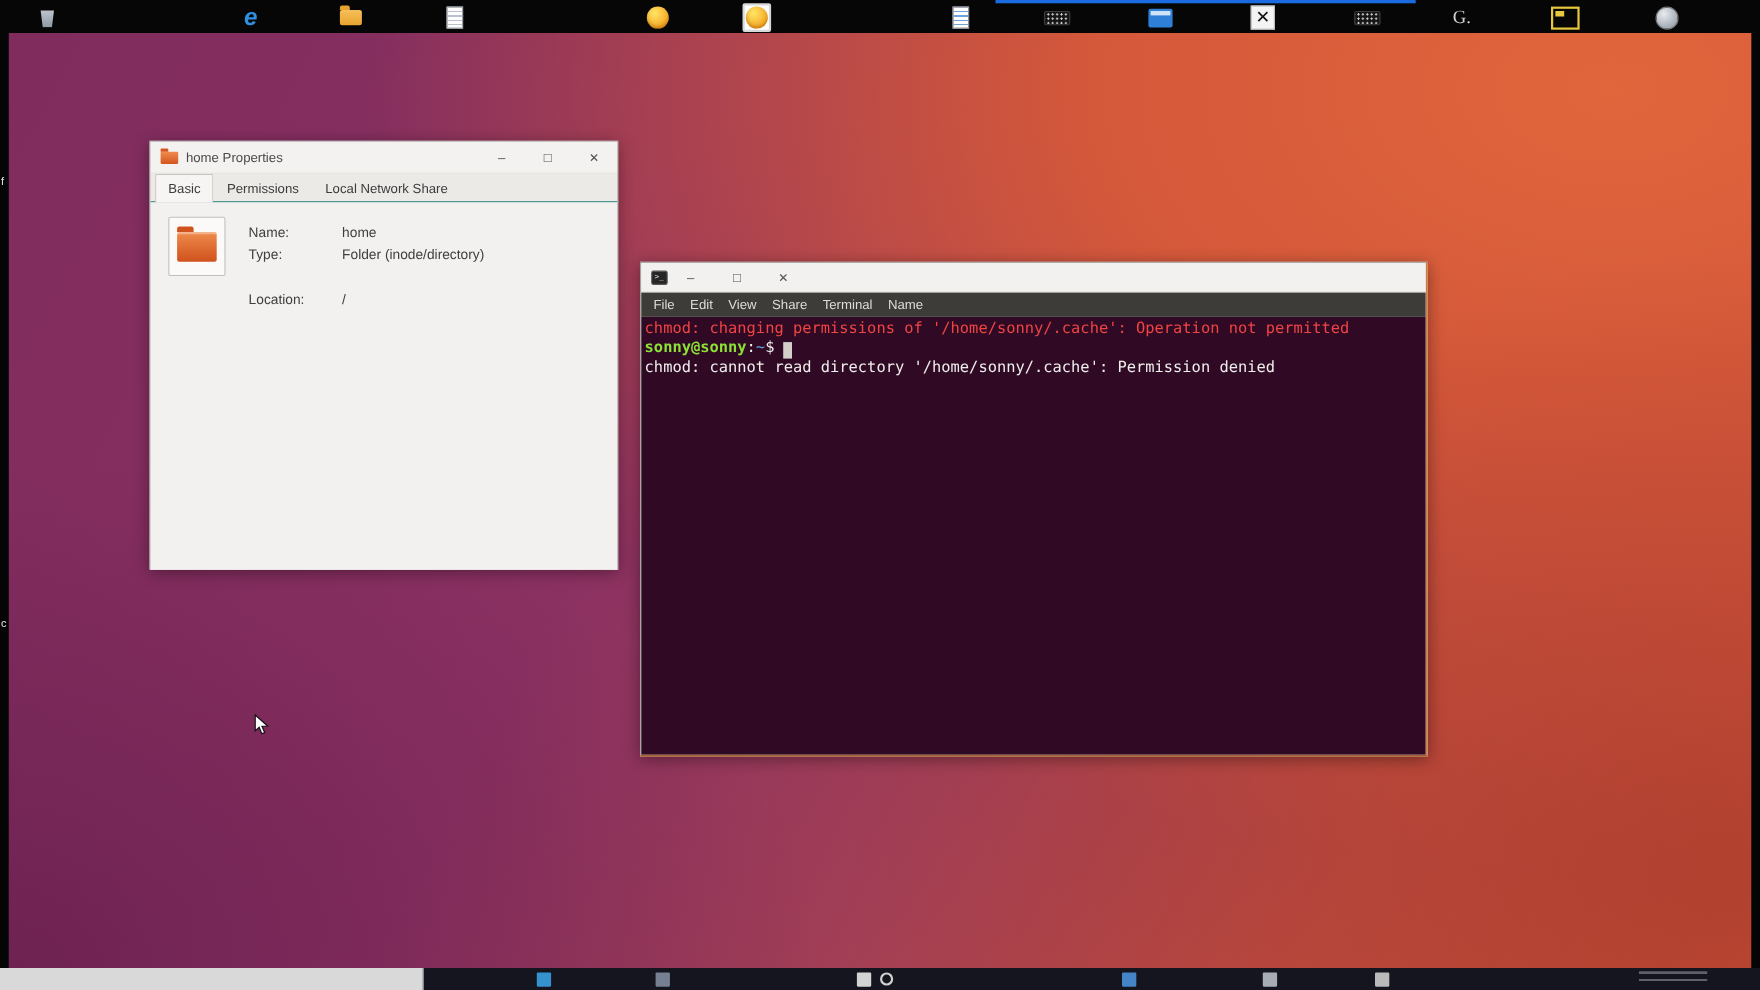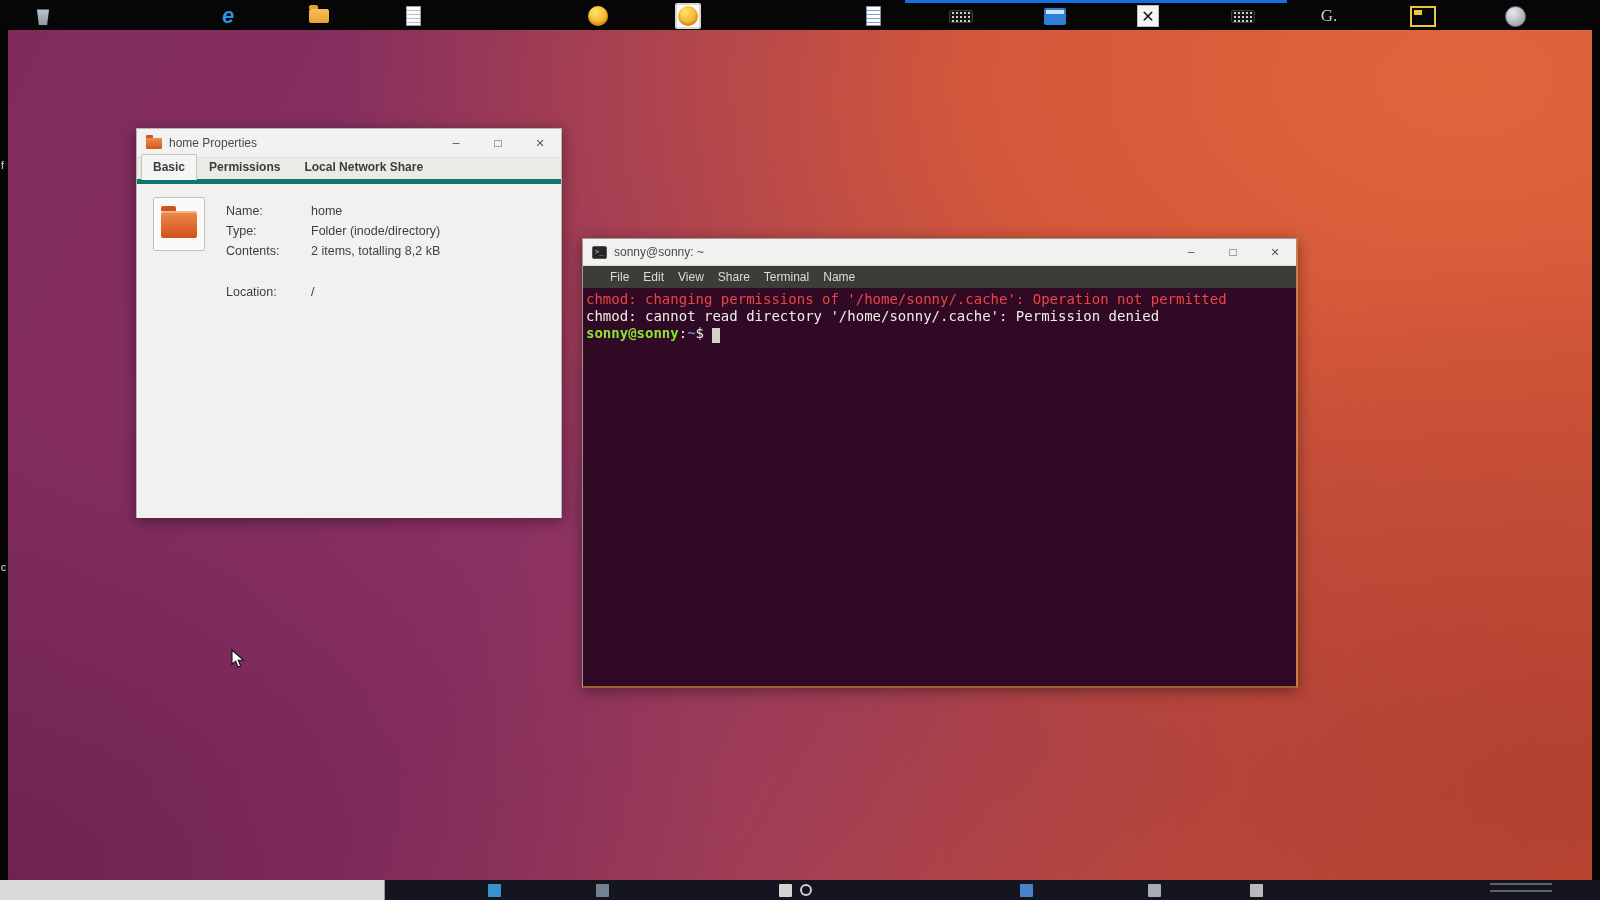--- a/index.html
+++ b/index.html
@@ -46,38 +46,38 @@
   .titlebar { height:29px; background:#f3f2f0; display:flex; align-items:center; padding-left:9px; border-bottom:1px solid #e3e1de; }
   .title-text { font-size:12px; color:#4a4a4a; margin-left:7px; flex:1; white-space:nowrap; overflow:hidden; }
   .win-controls { display:flex; height:100%; }
   .wc { width:42px; height:100%; display:flex; align-items:center; justify-content:center; font-size:12px; color:#555; }
   .wc.close { font-size:11px; }
 
   
   .props-window { left:136px; top:128px; width:426px; height:390px; }
   .props-titlebar-icon { width:16px; height:11px; background:linear-gradient(#ef8b4d,#d4561f); border-radius:1px; position:relative; flex:none; }
   .props-titlebar-icon:before { content:""; position:absolute; top:-3px; left:0; width:7px; height:3px; background:#d4561f; border-radius:1px 1px 0 0; }
-  .tabbar { height:26px; background:#eceae7; border-bottom:5px solid #0f766e; display:flex; align-items:flex-end; padding-left:4px;font-weight:bold; }
+  .tabbar { height:26px; background:#eceae7; border-bottom:1px solid #0f766e; display:flex; align-items:center; padding-left:4px; }
   .tab { font-size:12px; color:#3c3c3c; padding:5px 11px 6px; border:1px solid transparent; border-bottom:none; margin-bottom:-1px; }
   .tab.active { background:#f6f5f3; border-color:#c7c4c0; border-radius:2px 2px 0 0; }
   .props-content { position:relative; height:334px; background:#f2f1ef; }
   .big-folder-frame { position:absolute; left:16px; top:13px; width:52px; height:54px; background:#fbfaf9; border:1px solid #c3c0bc; border-radius:2px; display:flex; align-items:center; justify-content:center; }
   .big-folder { width:36px; height:27px; background:linear-gradient(#ef8b4d,#d0521c); border-radius:2px; position:relative; box-shadow:inset 0 2px 0 rgba(255,255,255,.35); }
   .big-folder:before { content:""; position:absolute; top:-5px; left:0; width:15px; height:5px; background:#d0521c; border-radius:2px 2px 0 0; }
   .fields { position:absolute; left:89px; top:17px; right:8px; }
   .field-row { display:flex; height:20px; align-items:center; font-size:12.5px; color:#3e3e3e; }
   .field-row.gap { margin-top:21px; }
   .field-label { width:85px; flex:none; }
   .field-value { white-space:nowrap; }
 
   
   .terminal-window { left:582px; top:238px; width:716px; height:450px; border:1px solid #9d9995; border-right:2px solid #c97e48; border-bottom:2px solid #a35f33; display:flex; flex-direction:column; }
   .term-titlebar { height:27px; background:#f2f1ef; display:flex; align-items:center; padding-left:9px; border-bottom:1px solid #dddbd7; }
   .term-icon { width:15px; height:13px; background:#262626; border:1px solid #555; border-radius:2px; color:#d8d8d8; font-size:7px; line-height:11px; padding-left:2px; font-family:"DejaVu Sans Mono",monospace; flex:none; }
-  .menubar { height:22px; background:#3e3c38; display:flex; align-items:center; padding-left:20px; }
+  .menubar { height:22px; background:#3e3c38; display:flex; align-items:center; padding-left:4px; }
   .menu-item { color:#dedcd8; font-size:12px; padding:0 7px; }
   .term-body { flex:1; background:#300a24; font-family:"DejaVu Sans Mono",monospace; font-size:14px; line-height:16.8px; padding:3px 2px 0 3px; overflow:hidden; }
   .term-line { white-space:pre; }
   .term-cursor { display:inline-block; width:8px; height:15px; vertical-align:-3px; }
 
   
   .mouse { position:absolute; left:231px; top:649px; z-index:9; }
 
   
   .taskbar { position:absolute; left:0; bottom:0; width:1600px; height:20px; background:#15151f; z-index:6; }
@@ -164,54 +164,49 @@
       </div>
       <div class="fields">
           <div class="field-row">
             <div class="field-label">Name:</div>
             <div class="field-value">home</div>
           </div>
           <div class="field-row">
             <div class="field-label">Type:</div>
             <div class="field-value">Folder (inode/directory)</div>
           </div>
-          <div class="field-row">
-            <div class="field-label">Contents:</div>
-            <div class="field-value">2 items, totalling 8,2 kB</div>
-          </div>
           <div class="field-row gap">
             <div class="field-label">Location:</div>
             <div class="field-value">/</div>
           </div>
         </div>
     </div>
   </div>
 
   <div class="win terminal-window">
     <div class="term-titlebar">
       <div class="term-icon">&gt;_</div>
-      <div class="title-text">sonny@sonny: ~</div>
       <div class="win-controls">
         <div class="wc">–</div>
         <div class="wc">□</div>
         <div class="wc close">✕</div>
       </div>
     </div>
     <div class="menubar">
         <div class="menu-item">File</div>
         <div class="menu-item">Edit</div>
         <div class="menu-item">View</div>
         <div class="menu-item">Share</div>
         <div class="menu-item">Terminal</div>
         <div class="menu-item">Name</div>
       </div>
     <div class="term-body" style="background: rgb(48, 10, 36);">
         <div class="term-line"><span style="color: #ef4444;">chmod: changing permissions of '/home/sonny/.cache': Operation not permitted</span></div>
+        <div class="term-line"><span style="color: rgb(138, 226, 52); font-weight: bold;">sonny@sonny</span><span style="color: rgb(238, 238, 236);">:</span><span style="color: rgb(95, 165, 214);">~</span><span style="color: rgb(238, 238, 236);">$ </span><span class="term-cursor" style="background: rgb(211, 208, 203);">&nbsp;</span></div>
         <div class="term-line"><span style="color: rgb(238, 238, 236);">chmod: cannot read directory '/home/sonny/.cache': Permission denied</span></div>
-        <div class="term-line"><span style="color: rgb(138, 226, 52); font-weight: bold;">sonny@sonny</span><span style="color: rgb(238, 238, 236);">:</span><span style="color: rgb(95, 165, 214);">~</span><span style="color: rgb(238, 238, 236);">$ </span><span class="term-cursor" style="background: rgb(211, 208, 203);">&nbsp;</span></div>
       </div>
   </div>
 
   <svg class="mouse" width="14" height="20" viewBox="0 0 14 20">
     <path d="M1 1 L1 15.5 L4.6 12.2 L7 18 L9.6 16.9 L7.2 11.2 L12.3 11 Z" fill="#ffffff" stroke="#111111" stroke-width="1.1"></path>
   </svg>
 
   <div class="taskbar">
     <div class="tb-light"></div>
     <div class="tb-ico" style="left:488px;background:#3aa0e0"></div>

